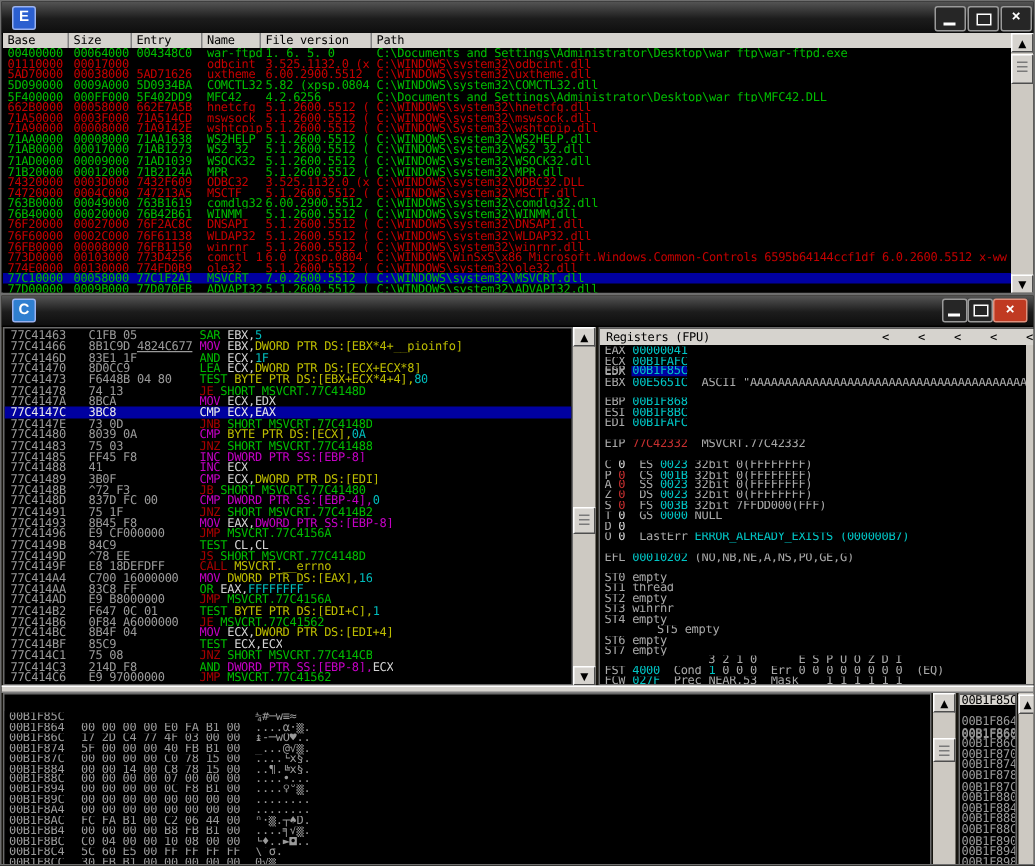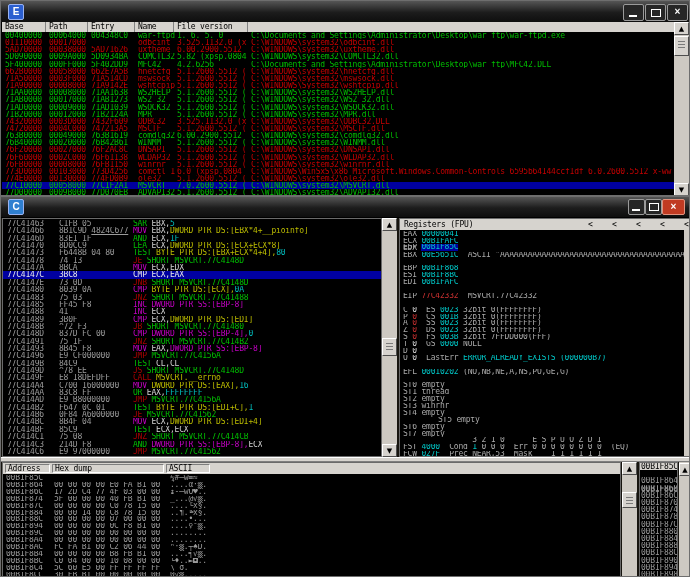--- a/index.html
+++ b/index.html
@@ -45,24 +45,25 @@
         </div>
       <div class="wbtn" style="left:644px;">
           <span class="gl-max"></span>
         </div>
       <div class="wbtn" style="left:666px;">
           <span class="gl-x">×</span>
         </div>
     </div>
     <div class="chdr" style="left:1px;top:21px;width:672px;height:10px;">
       <span class="hc" style="left:0;width:44px;">Base</span>
-      <span class="hc" style="left:44px;width:42px;">Path</span>
+      <span class="hc" style="left:44px;width:42px;">Size</span>
       <span class="hc" style="left:86px;width:47px;">Entry</span>
       <span class="hc" style="left:133px;width:39px;">Name</span>
       <span class="hc" style="left:172px;width:74px;">File version</span>
+      <span class="hc" style="left:246px;width:426px;border-right:none;">Path</span>
     </div>
     <div id="mod-body" class="mono" style="position:absolute;left:1px;top:31px;width:672px;height:164px;background:#000;overflow:hidden;">
         <div class="row" style="top: 0px; height: 7.15px; line-height: 7.15px; font-size: 8px;"><span class="cell" style="color: rgb(0, 188, 0); left: 3px; width: 43px;">00400000</span><span class="cell" style="color: rgb(0, 188, 0); left: 47px; width: 41px;">00064000</span><span class="cell" style="color: rgb(0, 188, 0); left: 89px; width: 46px;">004348C0</span><span class="cell" style="color: rgb(0, 188, 0); left: 136px; width: 38px;">war-ftpd</span><span class="cell" style="color: rgb(0, 188, 0); left: 175px; width: 73px;">1. 6. 5. 0</span><span class="cell" style="color: rgb(0, 188, 0); left: 249px; width: 430px;">C:\Documents and Settings\Administrator\Desktop\war ftp\war-ftpd.exe</span></div>
         <div class="row" style="top: 7.15px; height: 7.15px; line-height: 7.15px; font-size: 8px;"><span class="cell" style="color: rgb(196, 0, 0); left: 3px; width: 43px;">01110000</span><span class="cell" style="color: rgb(196, 0, 0); left: 47px; width: 41px;">00017000</span><span class="cell" style="color: rgb(196, 0, 0); left: 89px; width: 46px;"></span><span class="cell" style="color: rgb(196, 0, 0); left: 136px; width: 38px;">odbcint</span><span class="cell" style="color: rgb(196, 0, 0); left: 175px; width: 73px;">3.525.1132.0 (x</span><span class="cell" style="color: rgb(196, 0, 0); left: 249px; width: 430px;">C:\WINDOWS\system32\odbcint.dll</span></div>
         <div class="row" style="top: 14.3px; height: 7.15px; line-height: 7.15px; font-size: 8px;"><span class="cell" style="color: rgb(196, 0, 0); left: 3px; width: 43px;">5AD70000</span><span class="cell" style="color: rgb(196, 0, 0); left: 47px; width: 41px;">00038000</span><span class="cell" style="color: rgb(196, 0, 0); left: 89px; width: 46px;">5AD71626</span><span class="cell" style="color: rgb(196, 0, 0); left: 136px; width: 38px;">uxtheme</span><span class="cell" style="color: rgb(196, 0, 0); left: 175px; width: 73px;">6.00.2900.5512</span><span class="cell" style="color: rgb(196, 0, 0); left: 249px; width: 430px;">C:\WINDOWS\system32\uxtheme.dll</span></div>
         <div class="row" style="top: 21.45px; height: 7.15px; line-height: 7.15px; font-size: 8px;"><span class="cell" style="color: rgb(0, 188, 0); left: 3px; width: 43px;">5D090000</span><span class="cell" style="color: rgb(0, 188, 0); left: 47px; width: 41px;">0009A000</span><span class="cell" style="color: rgb(0, 188, 0); left: 89px; width: 46px;">5D0934BA</span><span class="cell" style="color: rgb(0, 188, 0); left: 136px; width: 38px;">COMCTL32</span><span class="cell" style="color: rgb(0, 188, 0); left: 175px; width: 73px;">5.82 (xpsp.0804</span><span class="cell" style="color: rgb(0, 188, 0); left: 249px; width: 430px;">C:\WINDOWS\system32\COMCTL32.dll</span></div>
         <div class="row" style="top: 28.6px; height: 7.15px; line-height: 7.15px; font-size: 8px;"><span class="cell" style="color: rgb(0, 188, 0); left: 3px; width: 43px;">5F400000</span><span class="cell" style="color: rgb(0, 188, 0); left: 47px; width: 41px;">000FF000</span><span class="cell" style="color: rgb(0, 188, 0); left: 89px; width: 46px;">5F402DD9</span><span class="cell" style="color: rgb(0, 188, 0); left: 136px; width: 38px;">MFC42</span><span class="cell" style="color: rgb(0, 188, 0); left: 175px; width: 73px;">4.2.6256</span><span class="cell" style="color: rgb(0, 188, 0); left: 249px; width: 430px;">C:\Documents and Settings\Administrator\Desktop\war ftp\MFC42.DLL</span></div>
         <div class="row" style="top: 35.75px; height: 7.15px; line-height: 7.15px; font-size: 8px;"><span class="cell" style="color: rgb(196, 0, 0); left: 3px; width: 43px;">662B0000</span><span class="cell" style="color: rgb(196, 0, 0); left: 47px; width: 41px;">00058000</span><span class="cell" style="color: rgb(196, 0, 0); left: 89px; width: 46px;">662E7A5B</span><span class="cell" style="color: rgb(196, 0, 0); left: 136px; width: 38px;">hnetcfg</span><span class="cell" style="color: rgb(196, 0, 0); left: 175px; width: 73px;">5.1.2600.5512 (</span><span class="cell" style="color: rgb(196, 0, 0); left: 249px; width: 430px;">C:\WINDOWS\system32\hnetcfg.dll</span></div>
         <div class="row" style="top: 42.9px; height: 7.15px; line-height: 7.15px; font-size: 8px;"><span class="cell" style="color: rgb(196, 0, 0); left: 3px; width: 43px;">71A50000</span><span class="cell" style="color: rgb(196, 0, 0); left: 47px; width: 41px;">0003F000</span><span class="cell" style="color: rgb(196, 0, 0); left: 89px; width: 46px;">71A514CD</span><span class="cell" style="color: rgb(196, 0, 0); left: 136px; width: 38px;">mswsock</span><span class="cell" style="color: rgb(196, 0, 0); left: 175px; width: 73px;">5.1.2600.5512 (</span><span class="cell" style="color: rgb(196, 0, 0); left: 249px; width: 430px;">C:\WINDOWS\system32\mswsock.dll</span></div>
         <div class="row" style="top: 50.05px; height: 7.15px; line-height: 7.15px; font-size: 8px;"><span class="cell" style="color: rgb(196, 0, 0); left: 3px; width: 43px;">71A90000</span><span class="cell" style="color: rgb(196, 0, 0); left: 47px; width: 41px;">00008000</span><span class="cell" style="color: rgb(196, 0, 0); left: 89px; width: 46px;">71A9142E</span><span class="cell" style="color: rgb(196, 0, 0); left: 136px; width: 38px;">wshtcpip</span><span class="cell" style="color: rgb(196, 0, 0); left: 175px; width: 73px;">5.1.2600.5512 (</span><span class="cell" style="color: rgb(196, 0, 0); left: 249px; width: 430px;">C:\WINDOWS\System32\wshtcpip.dll</span></div>
@@ -192,25 +193,20 @@
           <div class="row" style="top: 206.4px; height: 6.88px; line-height: 6.88px; font-size: 8px;"><span style="color: rgb(168, 168, 168); white-space: pre;">               3 2 1 0      E S P U O Z D I</span></div>
           <div class="row" style="top: 213.28px; height: 6.88px; line-height: 6.88px; font-size: 8px;"><span style="color: rgb(168, 168, 168); white-space: pre;">FST </span><span style="color: rgb(0, 196, 196); white-space: pre;">4000</span><span style="color: rgb(168, 168, 168); white-space: pre;">  Cond </span><span style="color: rgb(0, 196, 196); white-space: pre;">1</span><span style="color: rgb(168, 168, 168); white-space: pre;"> 0 0 0  Err 0 0 0 0 0 0 0 0  (EQ)</span></div>
           <div class="row" style="top: 220.16px; height: 6.88px; line-height: 6.88px; font-size: 8px;"><span style="color: rgb(168, 168, 168); white-space: pre;">FCW </span><span style="color: rgb(0, 196, 196); white-space: pre;">027F</span><span style="color: rgb(168, 168, 168); white-space: pre;">  Prec NEAR,53  Mask    1 1 1 1 1 1</span></div>
         </div>
       <div class="sb" style="right:0;top:11px;width:6px;bottom:0;"></div>
     </div>
 
     <div style="position:absolute;left:0;top:260px;width:690px;height:5px;background:#d6d3ce;border-top:1px solid #fff;border-bottom:1px solid #7e7e7e;box-sizing:border-box;"></div>
 
     <div class="pane" style="left:1px;top:265px;width:619px;height:116px;">
-      <div class="chdr" style="left:0;top:0;width:619px;height:11px;">
-        <span class="dhbox" style="left:2px;width:45px;">Address</span>
-        <span class="dhbox" style="left:49px;width:112px;">Hex dump</span>
-        <span class="dhbox" style="left:163px;width:44px;">ASCII</span>
-      </div>
       <div id="dump" class="mono" style="position:absolute;left:0;top:11px;right:0;bottom:0;background:#000;">
           <div class="row" style="top: 1px; height: 6.9px; line-height: 6.9px; font-size: 8px;"><span class="cell" style="color: rgb(154, 154, 154); left: 3px; width: 46px;">00B1F85C</span><span class="cell" style="color: rgb(154, 154, 154); left: 51px; width: 112px; margin-top: 24px;">AC 23 C4 77 F0 F7 FF FF</span><span class="cell" style="color: rgb(154, 154, 154); left: 167px; width: 46px;">¼#─w≡≈  </span></div>
           <div class="row" style="top: 7.9px; height: 6.9px; line-height: 6.9px; font-size: 8px;"><span class="cell" style="color: rgb(154, 154, 154); left: 3px; width: 46px;">00B1F864</span><span class="cell" style="color: rgb(154, 154, 154); left: 51px; width: 112px;">00 00 00 00 E0 FA B1 00</span><span class="cell" style="color: rgb(154, 154, 154); left: 167px; width: 46px;">....α·▒.</span></div>
           <div class="row" style="top: 14.8px; height: 6.9px; line-height: 6.9px; font-size: 8px;"><span class="cell" style="color: rgb(154, 154, 154); left: 3px; width: 46px;">00B1F86C</span><span class="cell" style="color: rgb(154, 154, 154); left: 51px; width: 112px;">17 2D C4 77 4F 03 00 00</span><span class="cell" style="color: rgb(154, 154, 154); left: 167px; width: 46px;">↨-─wO♥..</span></div>
           <div class="row" style="top: 21.7px; height: 6.9px; line-height: 6.9px; font-size: 8px;"><span class="cell" style="color: rgb(154, 154, 154); left: 3px; width: 46px;">00B1F874</span><span class="cell" style="color: rgb(154, 154, 154); left: 51px; width: 112px;">5F 00 00 00 40 FB B1 00</span><span class="cell" style="color: rgb(154, 154, 154); left: 167px; width: 46px;">_...@√▒.</span></div>
           <div class="row" style="top: 28.6px; height: 6.9px; line-height: 6.9px; font-size: 8px;"><span class="cell" style="color: rgb(154, 154, 154); left: 3px; width: 46px;">00B1F87C</span><span class="cell" style="color: rgb(154, 154, 154); left: 51px; width: 112px;">00 00 00 00 C0 78 15 00</span><span class="cell" style="color: rgb(154, 154, 154); left: 167px; width: 46px;">....└x§.</span></div>
           <div class="row" style="top: 35.5px; height: 6.9px; line-height: 6.9px; font-size: 8px;"><span class="cell" style="color: rgb(154, 154, 154); left: 3px; width: 46px;">00B1F884</span><span class="cell" style="color: rgb(154, 154, 154); left: 51px; width: 112px;">00 00 14 00 C8 78 15 00</span><span class="cell" style="color: rgb(154, 154, 154); left: 167px; width: 46px;">..¶.╚x§.</span></div>
           <div class="row" style="top: 42.4px; height: 6.9px; line-height: 6.9px; font-size: 8px;"><span class="cell" style="color: rgb(154, 154, 154); left: 3px; width: 46px;">00B1F88C</span><span class="cell" style="color: rgb(154, 154, 154); left: 51px; width: 112px;">00 00 00 00 07 00 00 00</span><span class="cell" style="color: rgb(154, 154, 154); left: 167px; width: 46px;">....•...</span></div>
           <div class="row" style="top: 49.3px; height: 6.9px; line-height: 6.9px; font-size: 8px;"><span class="cell" style="color: rgb(154, 154, 154); left: 3px; width: 46px;">00B1F894</span><span class="cell" style="color: rgb(154, 154, 154); left: 51px; width: 112px;">00 00 00 00 0C F8 B1 00</span><span class="cell" style="color: rgb(154, 154, 154); left: 167px; width: 46px;">....♀°▒.</span></div>
           <div class="row" style="top: 56.2px; height: 6.9px; line-height: 6.9px; font-size: 8px;"><span class="cell" style="color: rgb(154, 154, 154); left: 3px; width: 46px;">00B1F89C</span><span class="cell" style="color: rgb(154, 154, 154); left: 51px; width: 112px;">00 00 00 00 00 00 00 00</span><span class="cell" style="color: rgb(154, 154, 154); left: 167px; width: 46px;">........</span></div>

